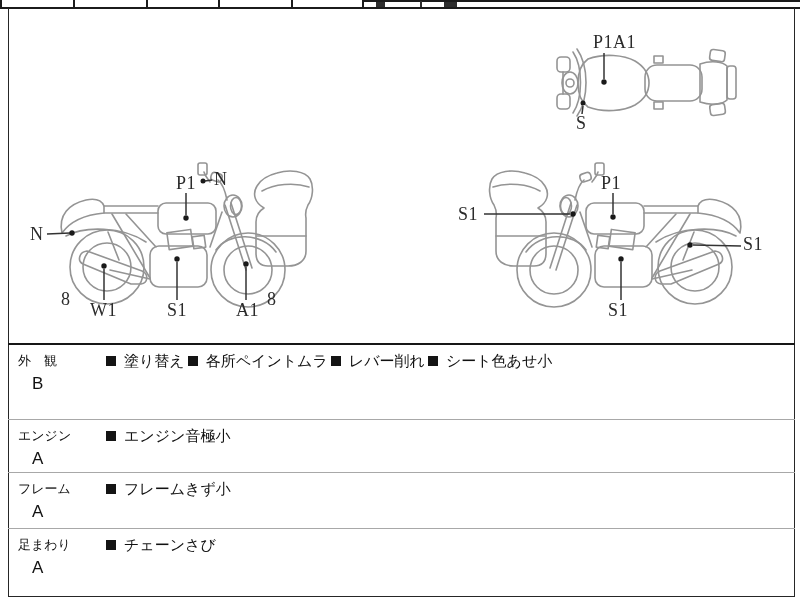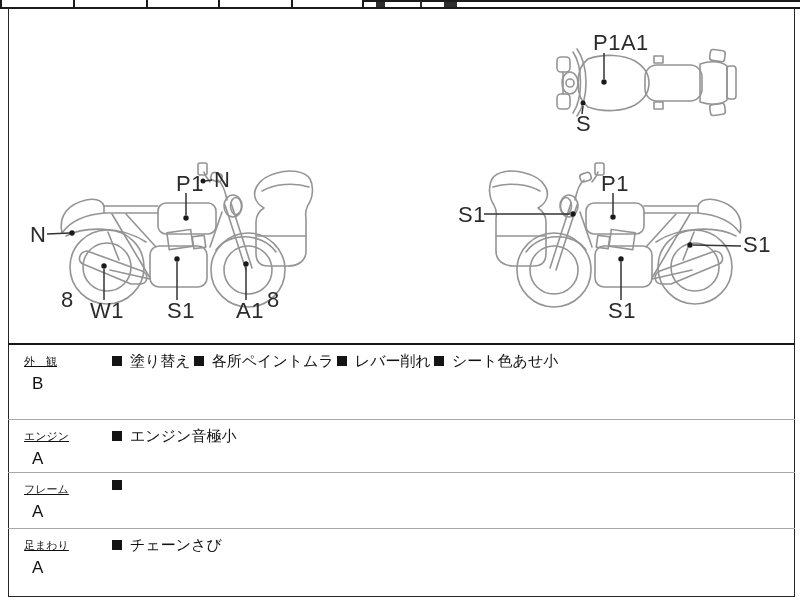--- a/index.html
+++ b/index.html
@@ -13,32 +13,32 @@
   .htopstrip{position:absolute;left:363px;top:0;width:437px;height:2px;background:#1b1b1b;}
   .speck{position:absolute;background:#2e2e2e;}
   
   .content-box{
     position:absolute;left:8px;top:8px;width:787px;height:589px;box-sizing:border-box;
     border-left:1px solid #262626;border-right:1px solid #262626;border-bottom:1px solid #262626;
   }
   
   .diagram-svg{position:absolute;left:0;top:0;pointer-events:none;}
   .diagram-label{
-    position:absolute;font-size:22px;line-height:17px;color:#2b2b2b;
-    letter-spacing:0.5px;white-space:nowrap;
+    position:absolute;font-size:18px;line-height:17px;color:#2b2b2b;
+    letter-spacing:0.5px;white-space:nowrap;font-family:Liberation Serif, serif;
   }
   
   .sections{position:absolute;left:8px;top:343px;width:787px;}
   .section{box-sizing:border-box;padding-top:7px;}
   .section:nth-child(1){height:76px;border-top:2px solid #161616;}
   .section:nth-child(2){height:53px;border-top:1px solid #a8a8a8;}
   .section:nth-child(3){height:56px;border-top:1px solid #a8a8a8;}
   .section:nth-child(4){height:50px;border-top:1px solid #a8a8a8;}
   .line1{display:flex;align-items:flex-start;}
-  .sec-label{width:88px;padding-left:16px;font-size:11px;line-height:18px;flex:none;text-decoration:underline;}
+  .sec-label{width:88px;padding-left:10px;font-size:13px;line-height:18px;flex:none;}
   .items{display:flex;align-items:center;gap:3px;font-size:15px;line-height:18px;flex-wrap:nowrap;}
   .item{display:flex;align-items:center;gap:8px;white-space:nowrap;}
   .bullet{width:10px;height:10px;background:#141414;flex:none;}
   .grade{margin-left:24px;margin-top:5px;font-size:17px;line-height:18px;}
 </style>
 </head>
 <body>
 
 <div class="sheet">
 
@@ -206,20 +206,21 @@
           </div>
         </div>
         <div class="grade">A</div>
       </div>
       <div class="section">
         <div class="line1">
           <div class="sec-label">フレーム</div>
           <div class="items">
             <div class="item">
               <span class="bullet"></span>
+              <span>フレームきず小</span>
             </div>
           </div>
         </div>
         <div class="grade">A</div>
       </div>
       <div class="section">
         <div class="line1">
           <div class="sec-label">足まわり</div>
           <div class="items">
             <div class="item">

